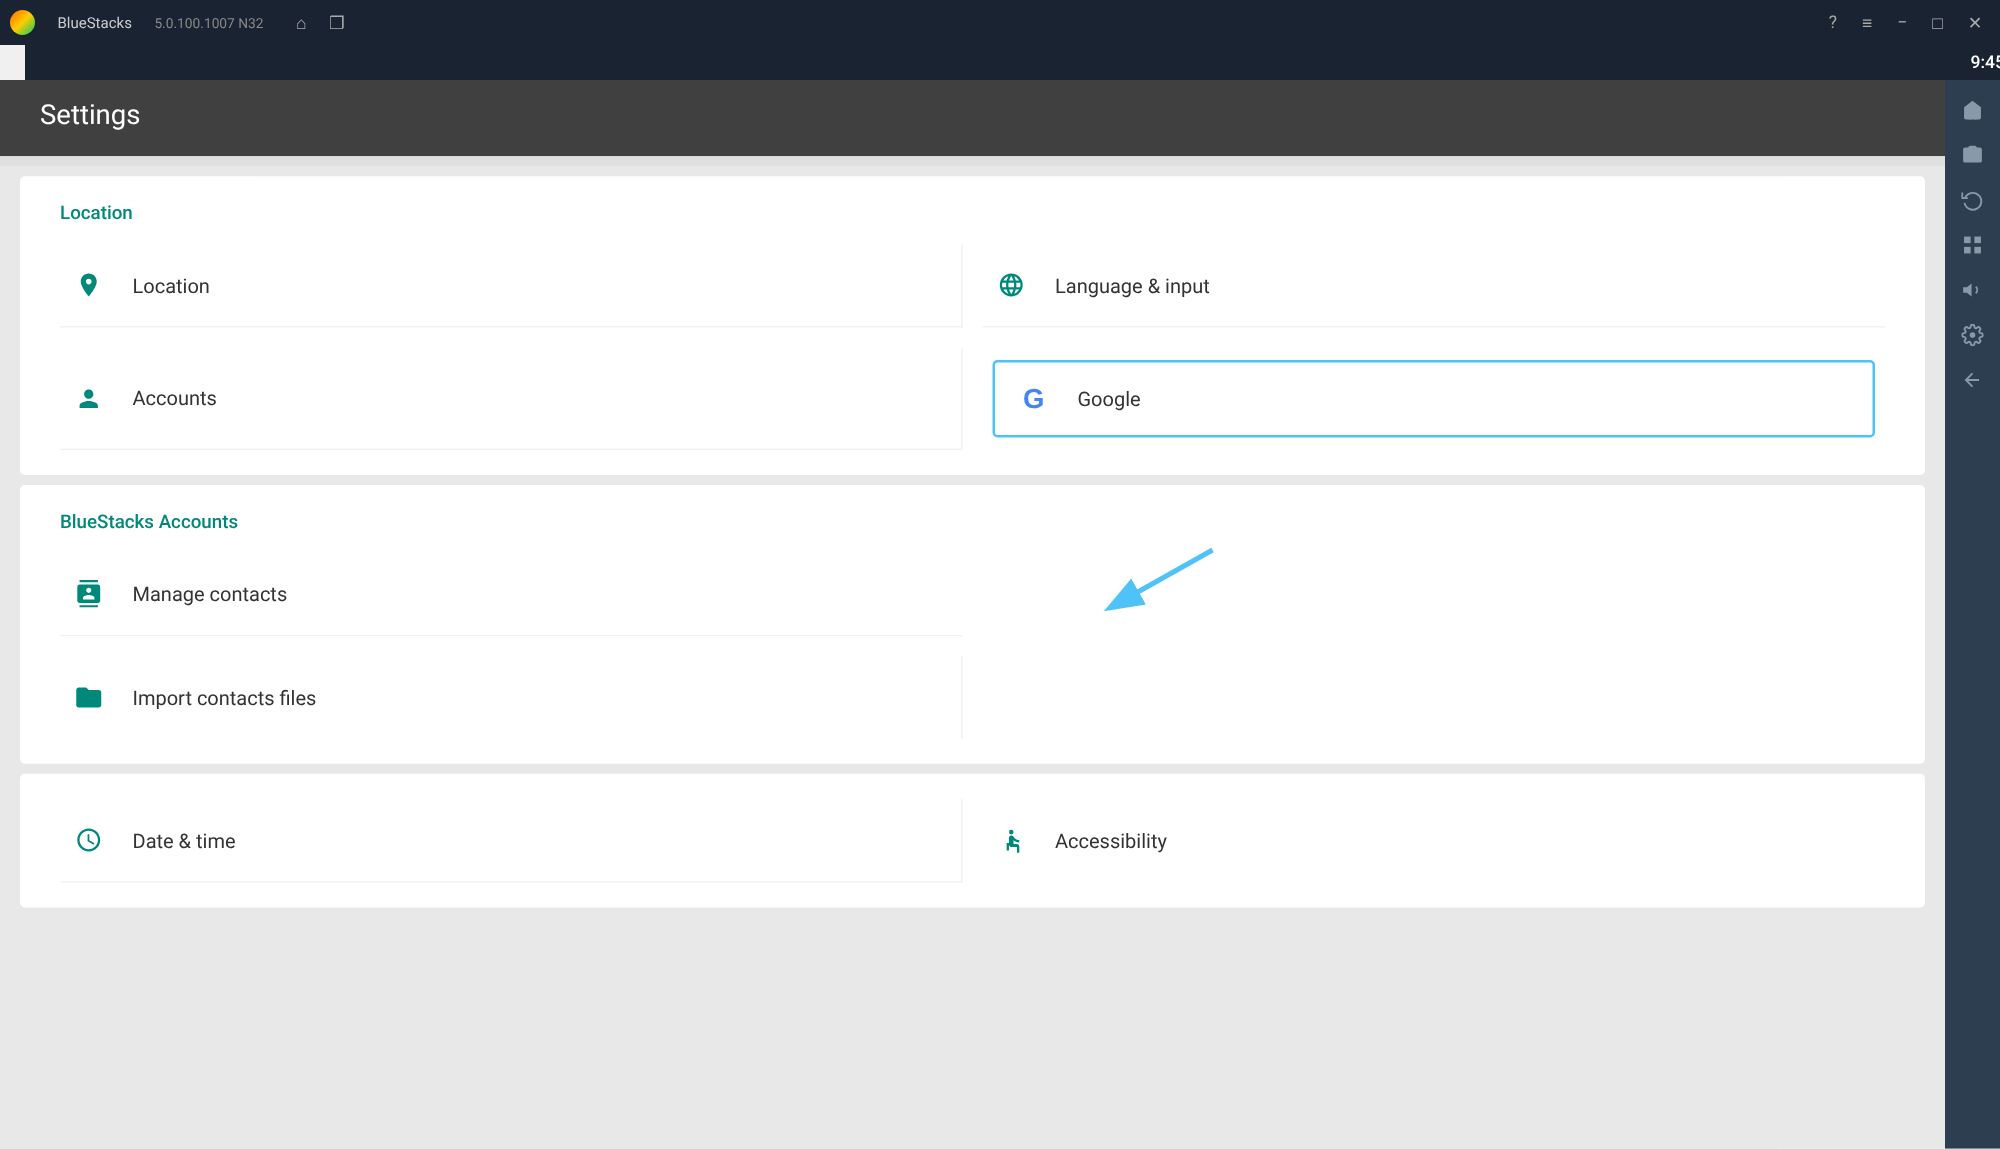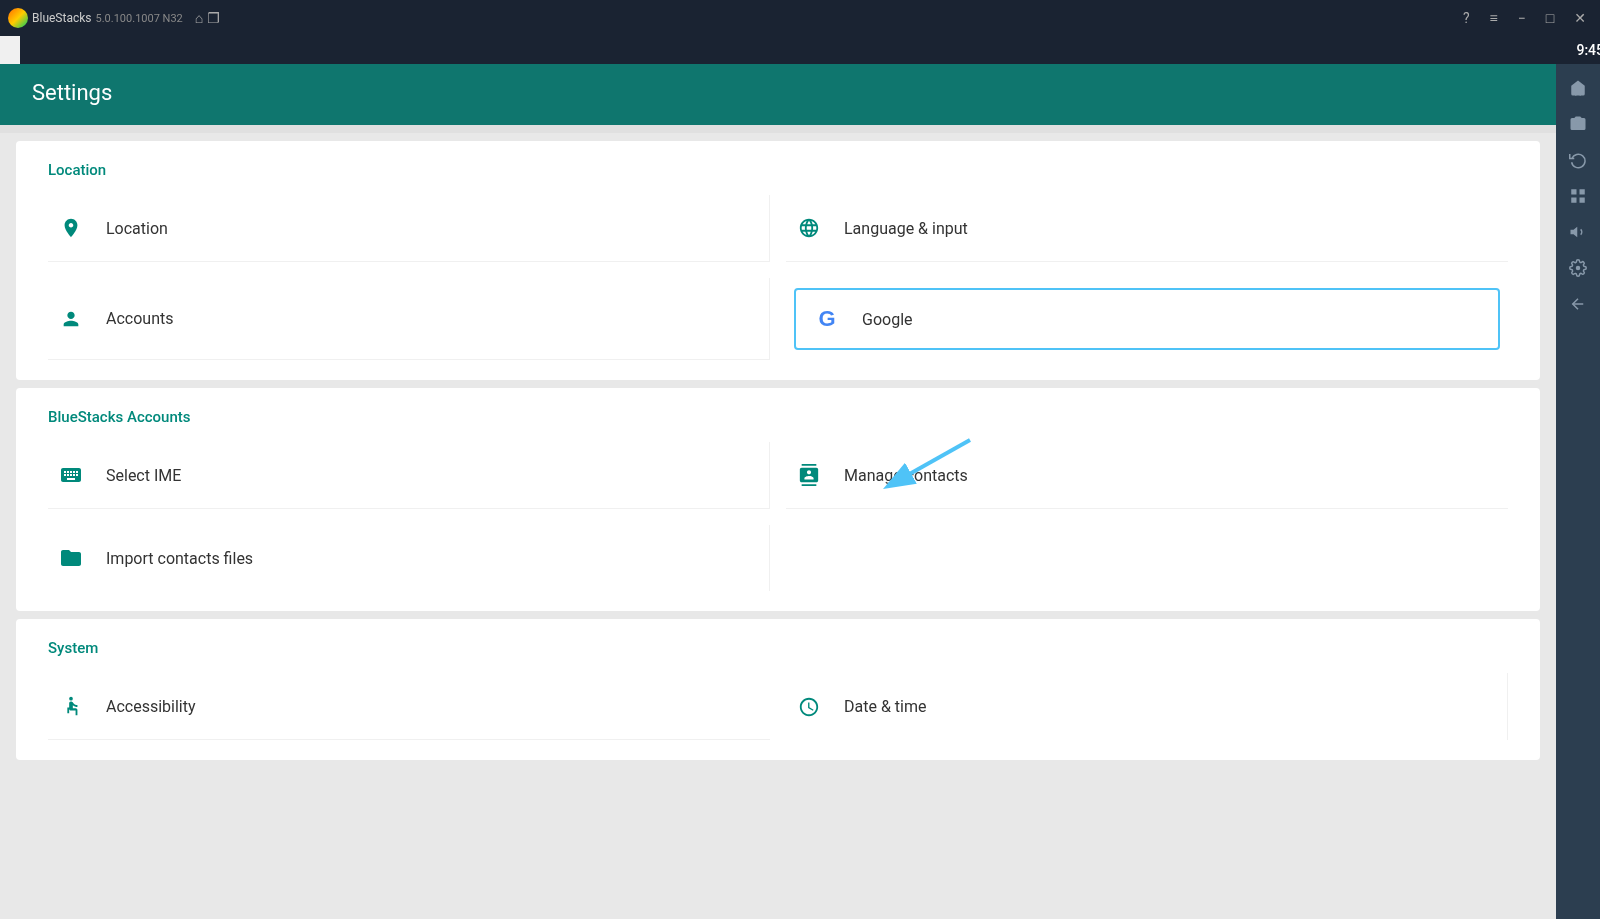--- a/index.html
+++ b/index.html
@@ -21,21 +21,21 @@
       display: flex;
       align-items: center;
       justify-content: space-between;
       padding: 0 8px;
       position: relative;
     }
 
     .title-bar-left {
       display: flex;
       align-items: center;
-      gap: 4px;
+      gap: 18px;
     }
 
     .app-logo {
       width: 20px;
       height: 20px;
       border-radius: 50%;
       background: linear-gradient(135deg, #ff6b00, #ffcc00, #00cc66);
     }
 
     .app-title {
@@ -110,21 +110,21 @@
     .content-area {
       flex: 1;
       background: #e8e8e8;
       overflow-y: auto;
       padding: 0 0 0 0;
       margin-right: 44px;
     }
 
     
     .settings-header {
-      background: #0f766e;
+      background: #404040;
       padding: 16px 32px 20px;
       color: #fff;
       font-size: 22px;
       font-weight: 400;
     }
 
     
     .settings-content {
       padding: 8px 16px;
     }
@@ -274,28 +274,20 @@
             </div>
           </div>
 
         </div>
       </div>
 
       <div class="settings-card">
         <div class="section-title">BlueStacks Accounts</div>
         <div class="settings-grid">
 
-          <div class="settings-item col-divider">
-            <div class="item-icon">
-              <svg width="24" height="24" viewBox="0 0 24 24" fill="#00897b">
-                <path d="M20 5H4c-1.1 0-1.99.9-1.99 2L2 17c0 1.1.9 2 2 2h16c1.1 0 2-.9 2-2V7c0-1.1-.9-2-2-2zm-9 3h2v2h-2V8zm0 3h2v2h-2v-2zM8 8h2v2H8V8zm0 3h2v2H8v-2zm-1 2H5v-2h2v2zm0-3H5V8h2v2zm9 7H8v-2h8v2zm0-4h-2v-2h2v2zm0-3h-2V8h2v2zm3 3h-2v-2h2v2zm0-3h-2V8h2v2z"></path>
-              </svg>
-            </div>
-            <span class="item-text">Select IME</span>
-          </div>
 
           <div class="settings-item">
             <div class="item-icon">
               <svg width="22" height="22" viewBox="0 0 24 24" fill="#00897b">
                 <path d="M20 0H4v2h16V0zM4 24h16v-2H4v2zM20 4H4c-1.1 0-2 .9-2 2v12c0 1.1.9 2 2 2h16c1.1 0 2-.9 2-2V6c0-1.1-.9-2-2-2zm-8 2.75c1.24 0 2.25 1.01 2.25 2.25S13.24 11.25 12 11.25 9.75 10.24 9.75 9 10.76 6.75 12 6.75zM17 17H7v-1.5c0-1.67 3.33-2.5 5-2.5s5 .83 5 2.5V17z"></path>
               </svg>
             </div>
             <span class="item-text">Manage contacts</span>
           </div>
 
@@ -305,40 +297,39 @@
                 <path d="M20 6h-8l-2-2H4c-1.1 0-1.99.9-1.99 2L2 18c0 1.1.9 2 2 2h16c1.1 0 2-.9 2-2V8c0-1.1-.9-2-2-2z"></path>
               </svg>
             </div>
             <span class="item-text">Import contacts files</span>
           </div>
 
         </div>
       </div>
 
       <div class="settings-card">
-        <div class="section-title">System</div>
         <div class="settings-grid">
+
+          <div class="settings-item col-divider">
+            <div class="item-icon">
+              <svg width="22" height="22" viewBox="0 0 24 24" fill="#00897b">
+                <path d="M11.99 2C6.47 2 2 6.48 2 12s4.47 10 9.99 10C17.52 22 22 17.52 22 12S17.52 2 11.99 2zM12 20c-4.42 0-8-3.58-8-8s3.58-8 8-8 8 3.58 8 8-3.58 8-8 8zm.5-13H11v6l5.25 3.15.75-1.23-4.5-2.67V7z"></path>
+              </svg>
+            </div>
+            <span class="item-text">Date &amp; time</span>
+          </div>
 
           <div class="settings-item">
             <div class="item-icon">
               <svg width="22" height="22" viewBox="0 0 24 24" fill="#00897b">
                 <circle cx="12" cy="4" r="2"></circle>
                 <path d="M19 13v-2c-1.54.02-3.09-.75-4.07-1.83l-1.29-1.43c-.17-.19-.38-.34-.61-.45-.01 0-.01-.01-.02-.01H13c-.35-.2-.75-.3-1.19-.26C10.76 7.11 10 8.04 10 9.09V15c0 1.1.9 2 2 2h5v5h2v-5.5c0-1.1-.9-2-2-2h-3v-3.45c1.29 1.07 3.25 1.94 5 1.95zm-9 7v-6.5H8v6.5H10z"></path>
               </svg>
             </div>
             <span class="item-text">Accessibility</span>
-          </div>
-
-          <div class="settings-item col-divider">
-            <div class="item-icon">
-              <svg width="22" height="22" viewBox="0 0 24 24" fill="#00897b">
-                <path d="M11.99 2C6.47 2 2 6.48 2 12s4.47 10 9.99 10C17.52 22 22 17.52 22 12S17.52 2 11.99 2zM12 20c-4.42 0-8-3.58-8-8s3.58-8 8-8 8 3.58 8 8-3.58 8-8 8zm.5-13H11v6l5.25 3.15.75-1.23-4.5-2.67V7z"></path>
-              </svg>
-            </div>
-            <span class="item-text">Date &amp; time</span>
           </div>
 
         </div>
       </div>
 
     </div>
   </div>
 
   <div class="right-sidebar">
     <div class="sidebar-icon">

